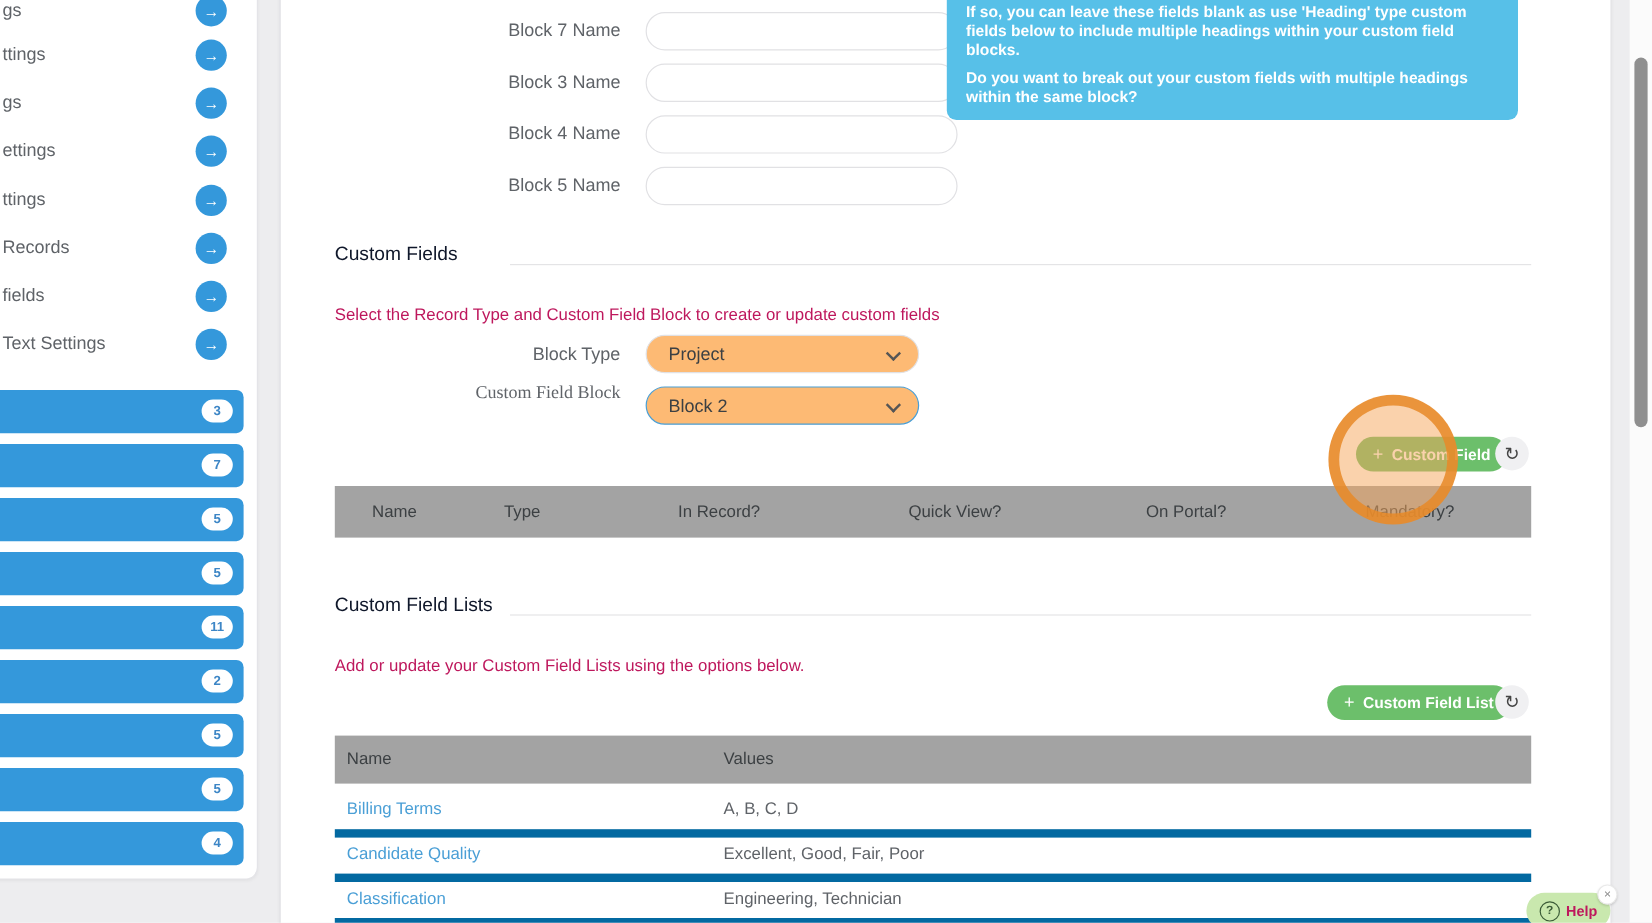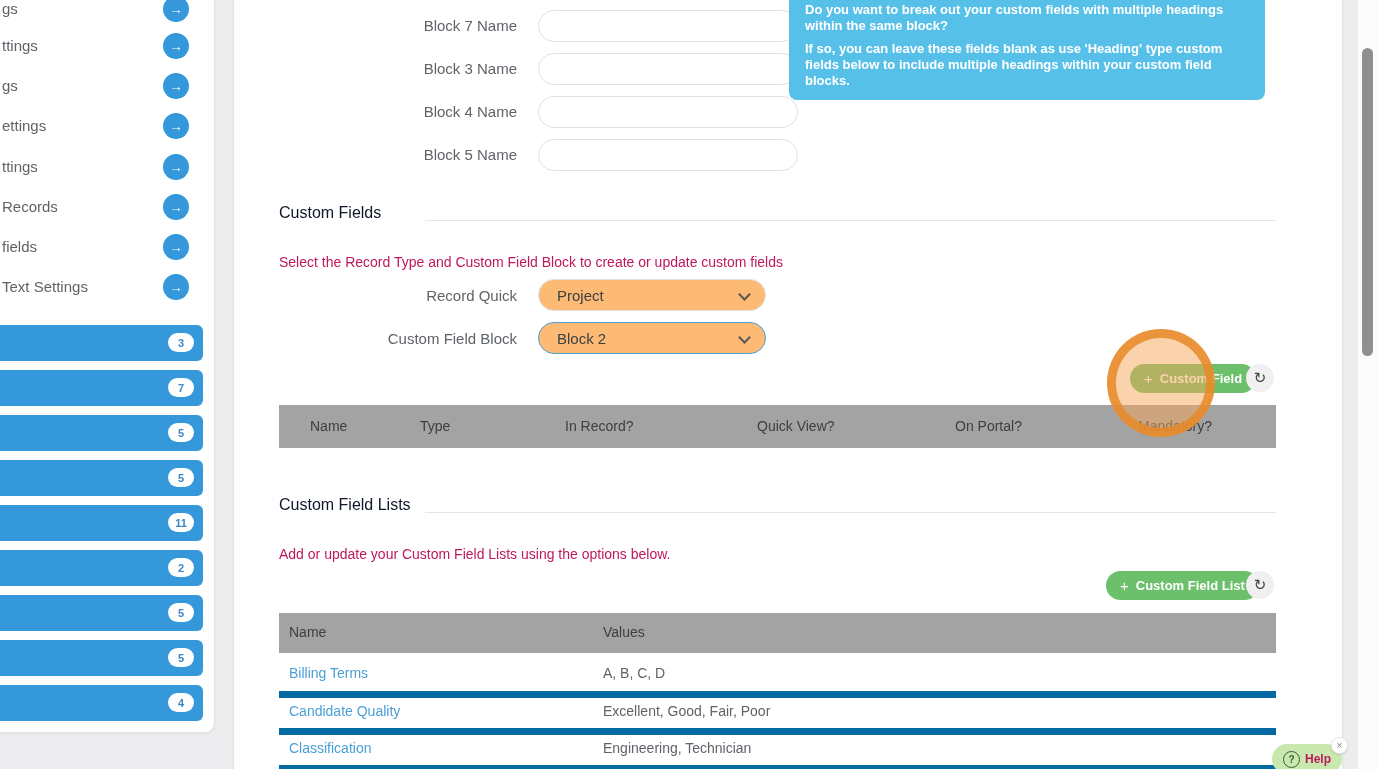--- a/index.html
+++ b/index.html
@@ -149,35 +149,35 @@
   <span class="field-label" style="left:317px;top:16px;">Block 7 Name</span>
   <input class="pill-input" style="top: 10px;" value="">
   <span class="field-label" style="left:317px;top:59px;">Block 3 Name</span>
   <input class="pill-input" style="top: 53px;" value="">
   <span class="field-label" style="left:317px;top:102px;">Block 4 Name</span>
   <input class="pill-input" style="top: 96px;" value="">
   <span class="field-label" style="left:317px;top:145px;">Block 5 Name</span>
   <input class="pill-input" style="top: 139px;" value="">
 
   <div class="info-box">
+    <p>If so, you can leave these fields blank as use 'Heading' type custom fields below to include multiple headings within your custom field blocks.</p>
     <p>Do you want to break out your custom fields with multiple headings within the same block?</p>
-    <p>If so, you can leave these fields blank as use 'Heading' type custom fields below to include multiple headings within your custom field blocks.</p>
   </div>
 
   <h2 class="section-title" style="top:204px;margin:0;font-weight:normal;">Custom Fields</h2>
   <div class="divider" style="left:425px;top:220px;width:851px;"></div>
   <span class="desc-text" style="top:254px;">Select the Record Type and Custom Field Block to create or update custom fields</span>
 
-  <span class="field-label" style="left:317px;top:286px;">Record Quick</span>
+  <span class="field-label" style="left:317px;top:286px;">Block Type</span>
   <div class="pill-select" style="top:279px;">
     <span class="sel-text">Project</span>
     <span class="chev"></span>
   </div>
 
-  <span class="field-label" style="left:317px;top:329px;">Custom Field Block</span>
+  <span class="field-label" style="left:317px;top:318px;font-family:Liberation Serif, serif;">Custom Field Block</span>
   <div class="pill-select" style="top:322px;border-color:#4a9fd6;">
     <span class="sel-text">Block 2</span>
     <span class="chev"></span>
   </div>
 
   <button class="green-btn" style="left:1130px;top:364px;">
     <span class="plus">+</span>
     <span>Custom Field</span>
   </button>
   <button class="refresh-btn" style="left:1246px;top:364px;">

